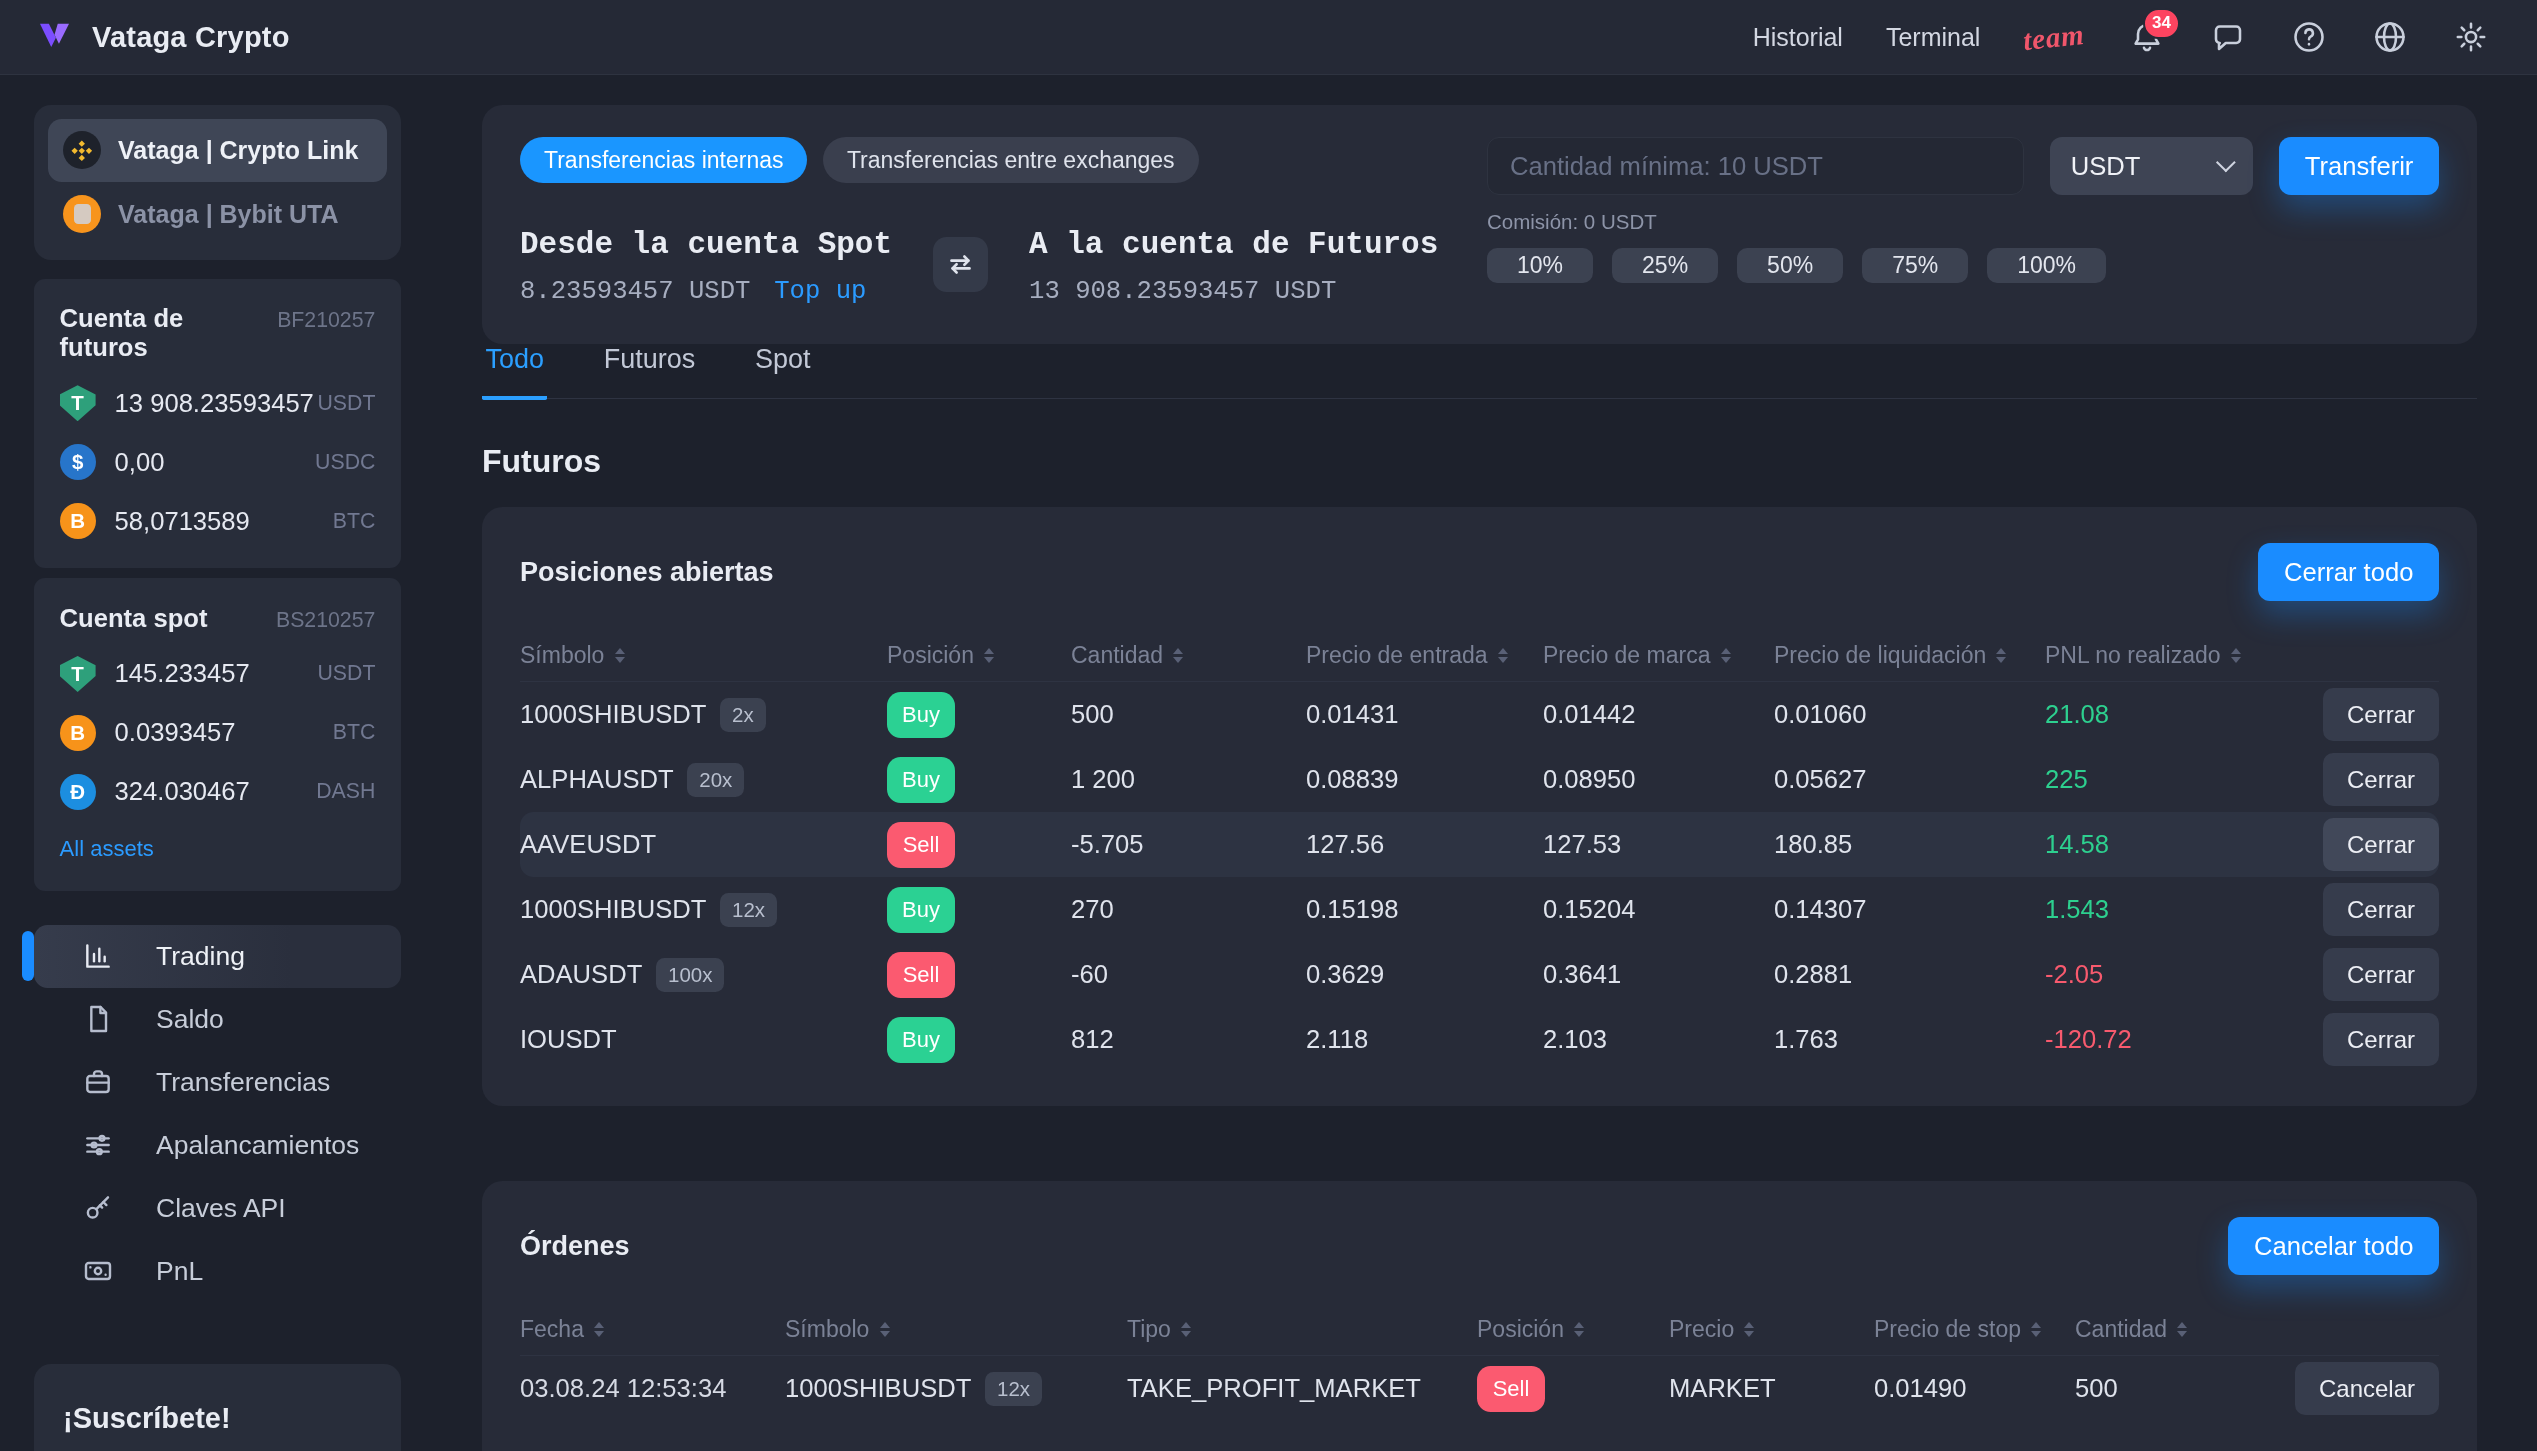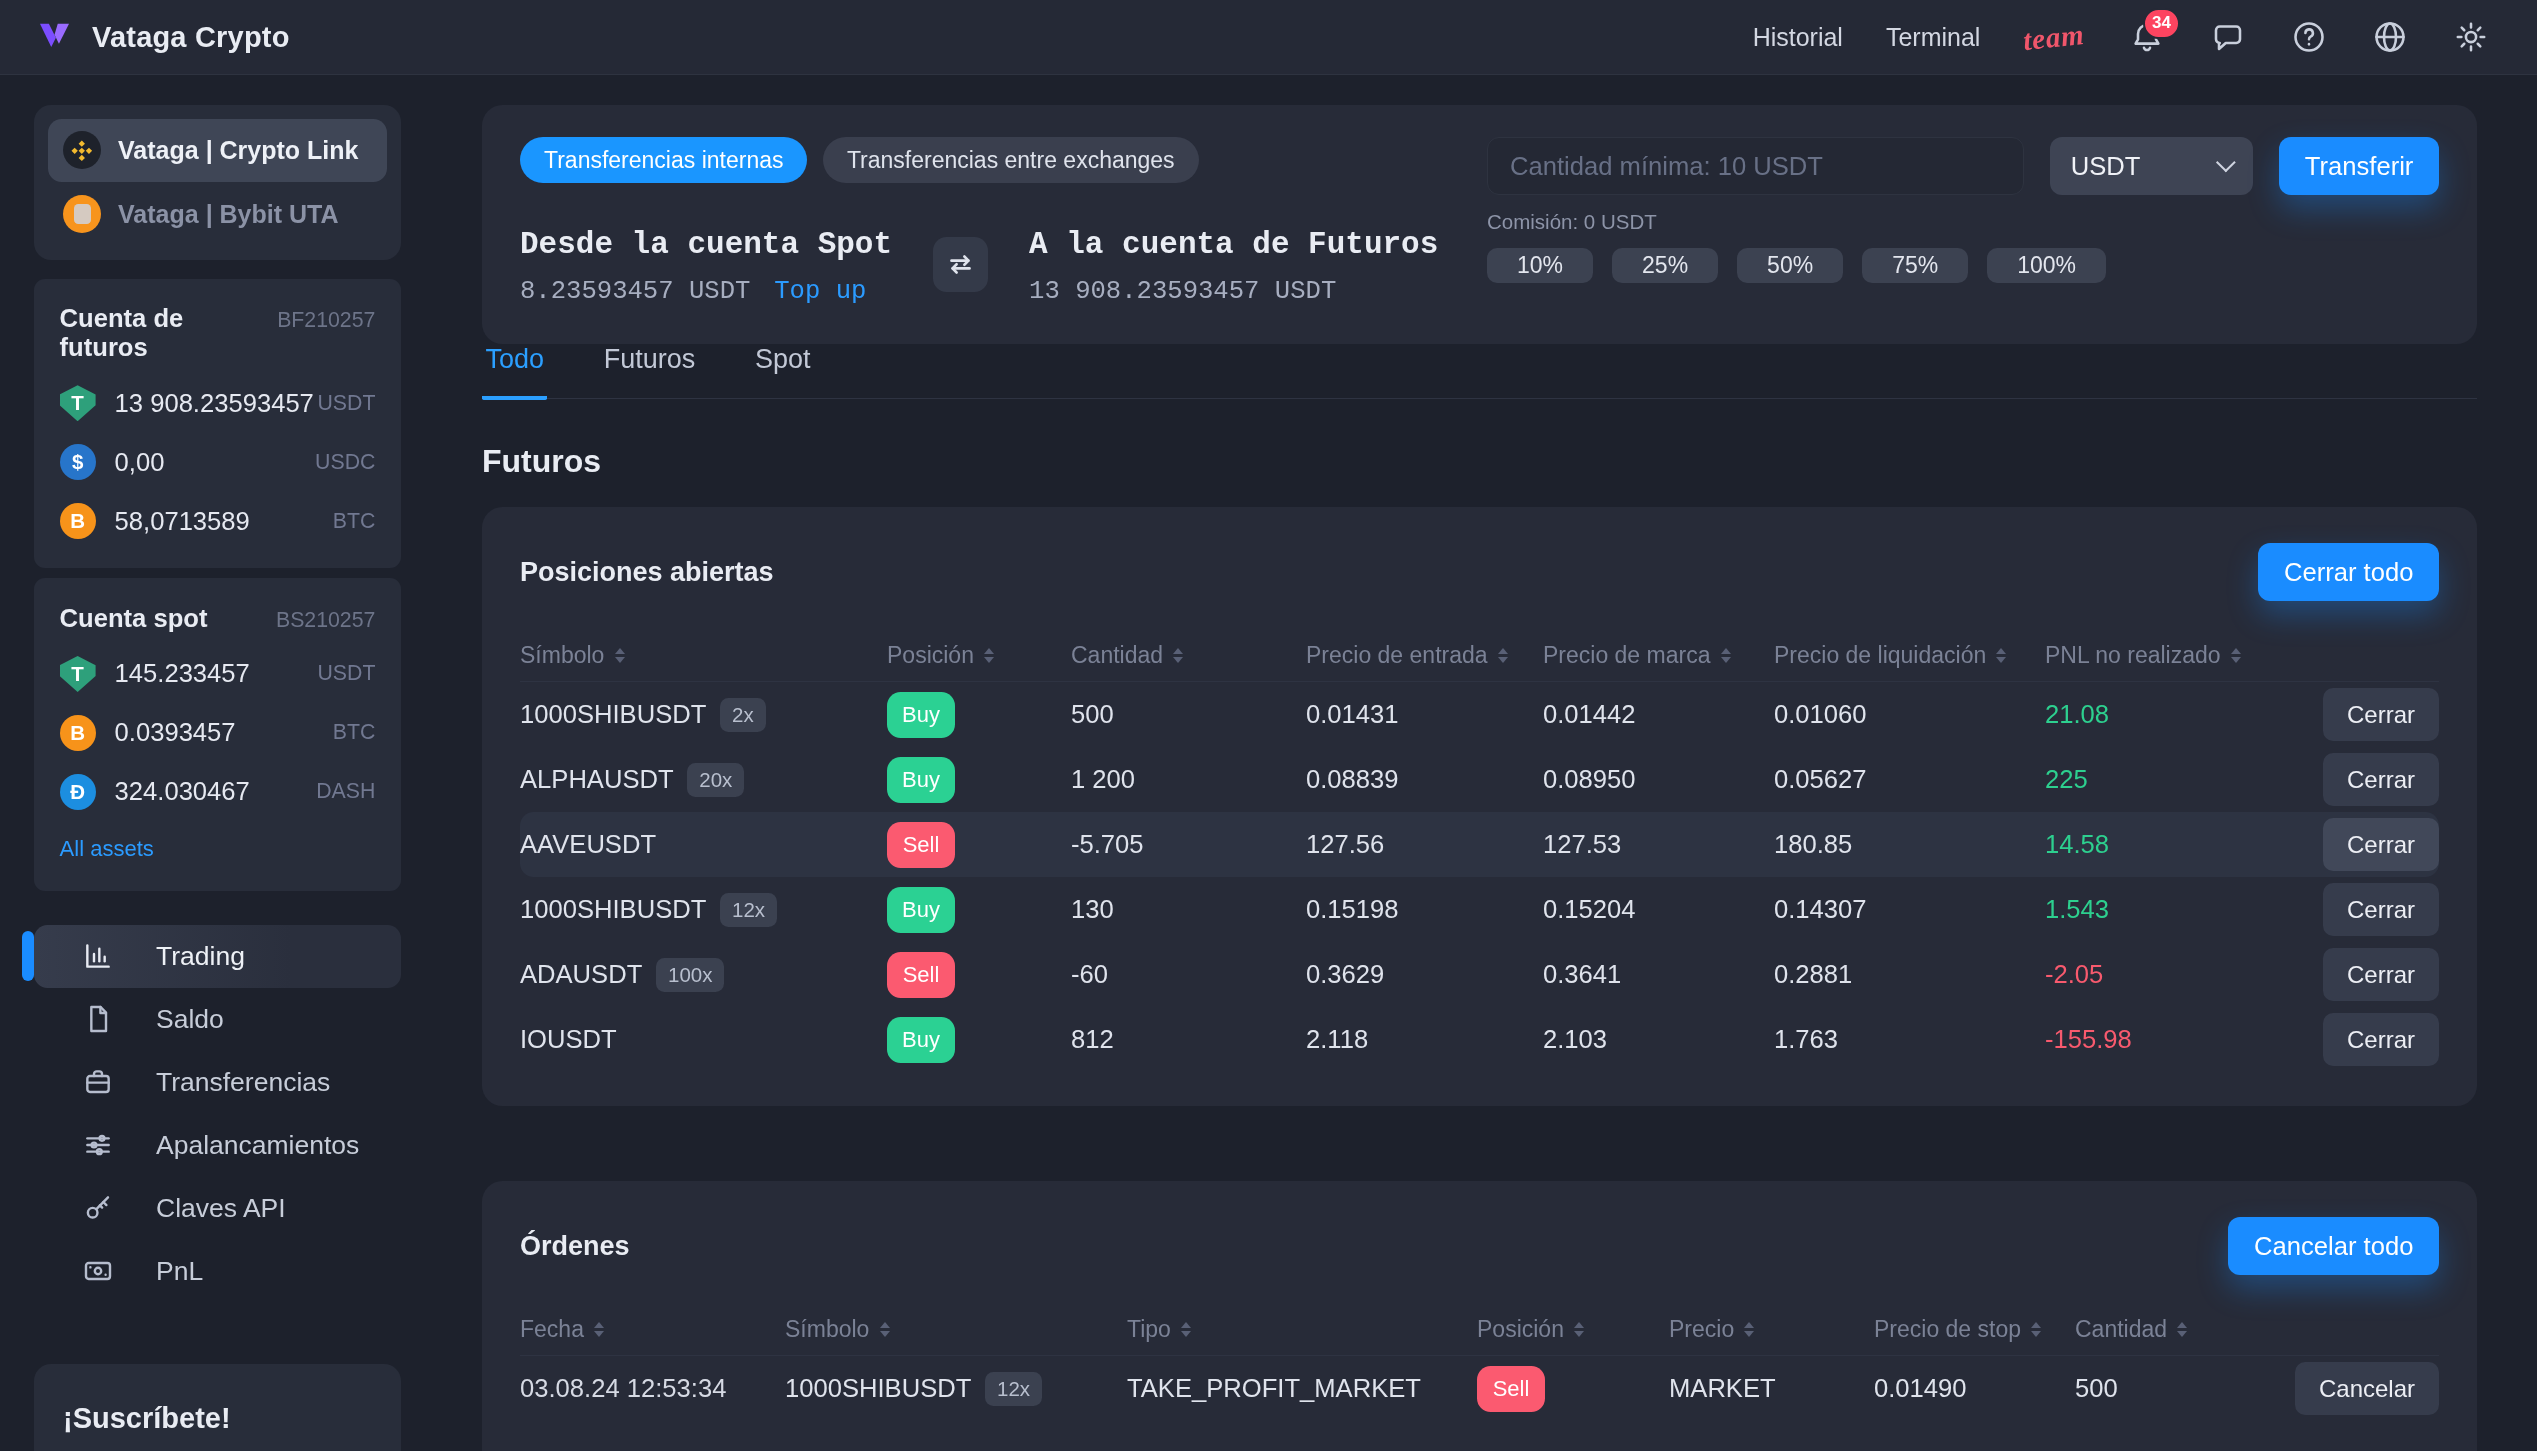--- a/index.html
+++ b/index.html
@@ -481,21 +481,21 @@
           <span class="pnl pos">14.58</span>
           <button class="ghost-btn">Cerrar</button>
         </div>
 
         <div class="trow pos-grid">
           <span class="sym-cell">
               <span>1000SHIBUSDT</span>
               <span class="lev-badge">12x</span>
             </span>
           <span><span class="side-pill buy">Buy</span></span>
-          <span>130</span>
+          <span>270</span>
           <span>0.15198</span>
           <span>0.15204</span>
           <span>0.14307</span>
           <span class="pnl pos">1.543</span>
           <button class="ghost-btn">Cerrar</button>
         </div>
 
         <div class="trow pos-grid">
           <span class="sym-cell">
               <span>ADAUSDT</span>
@@ -512,21 +512,21 @@
 
         <div class="trow pos-grid">
           <span class="sym-cell">
               <span>IOUSDT</span>
             </span>
           <span><span class="side-pill buy">Buy</span></span>
           <span>812</span>
           <span>2.118</span>
           <span>2.103</span>
           <span>1.763</span>
-          <span class="pnl neg">-155.98</span>
+          <span class="pnl neg">-120.72</span>
           <button class="ghost-btn">Cerrar</button>
         </div>
       </div>
     </section>
 
     <section class="card table-card orders">
       <div class="tc-head">
         <span class="tc-title">Órdenes</span>
         <button class="btn-primary">Cancelar todo</button>
       </div>

